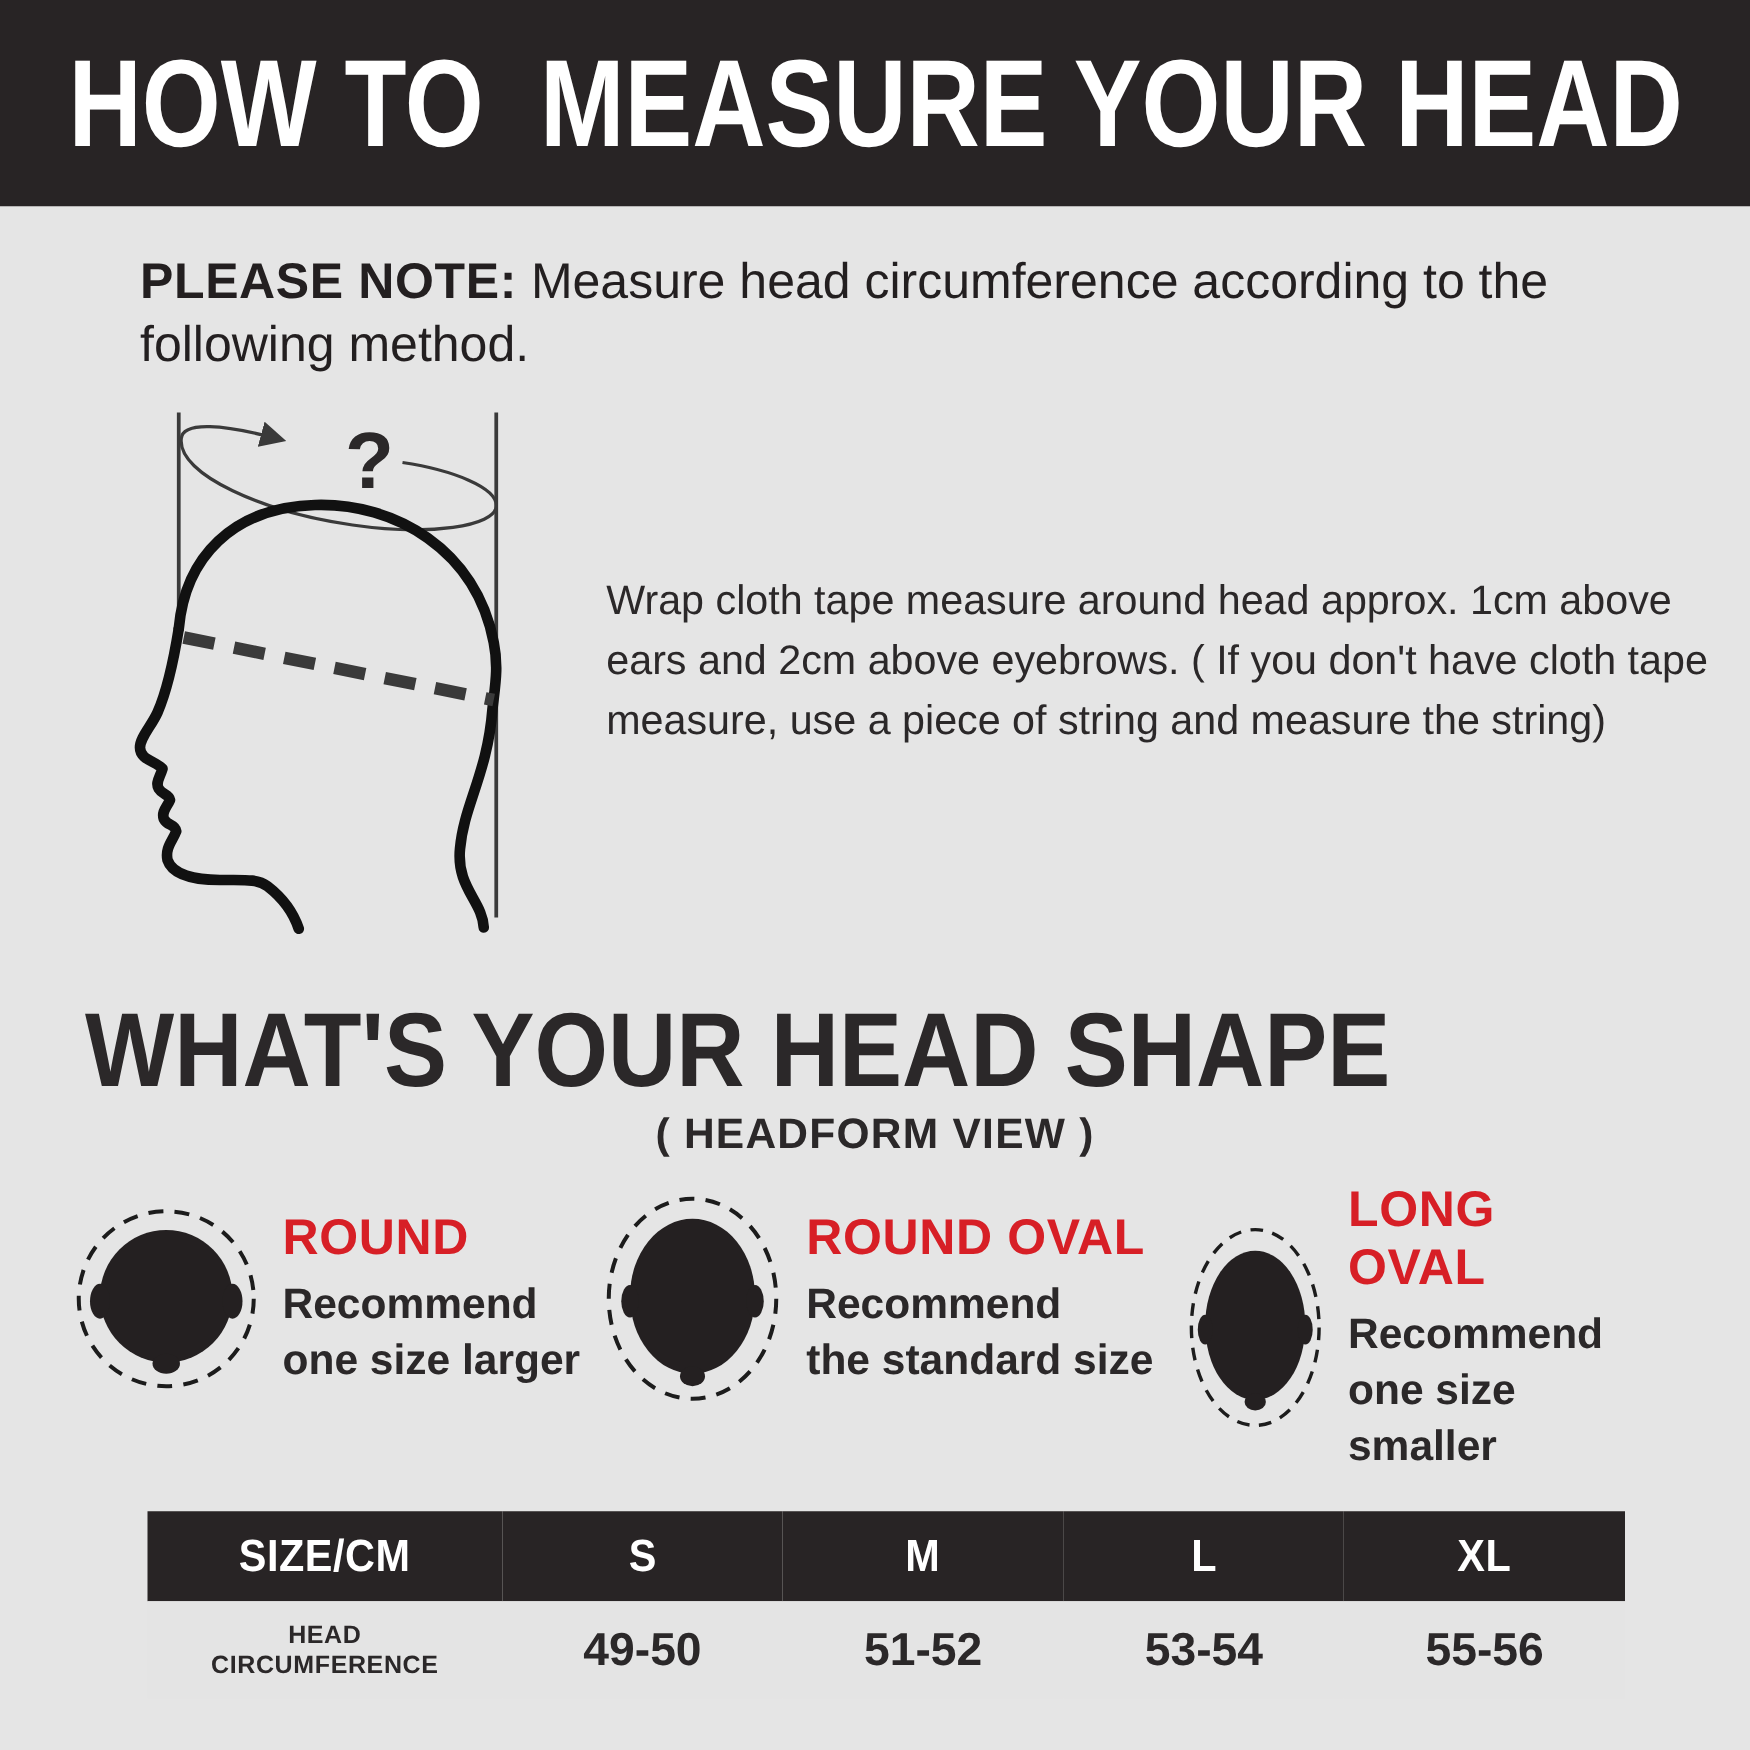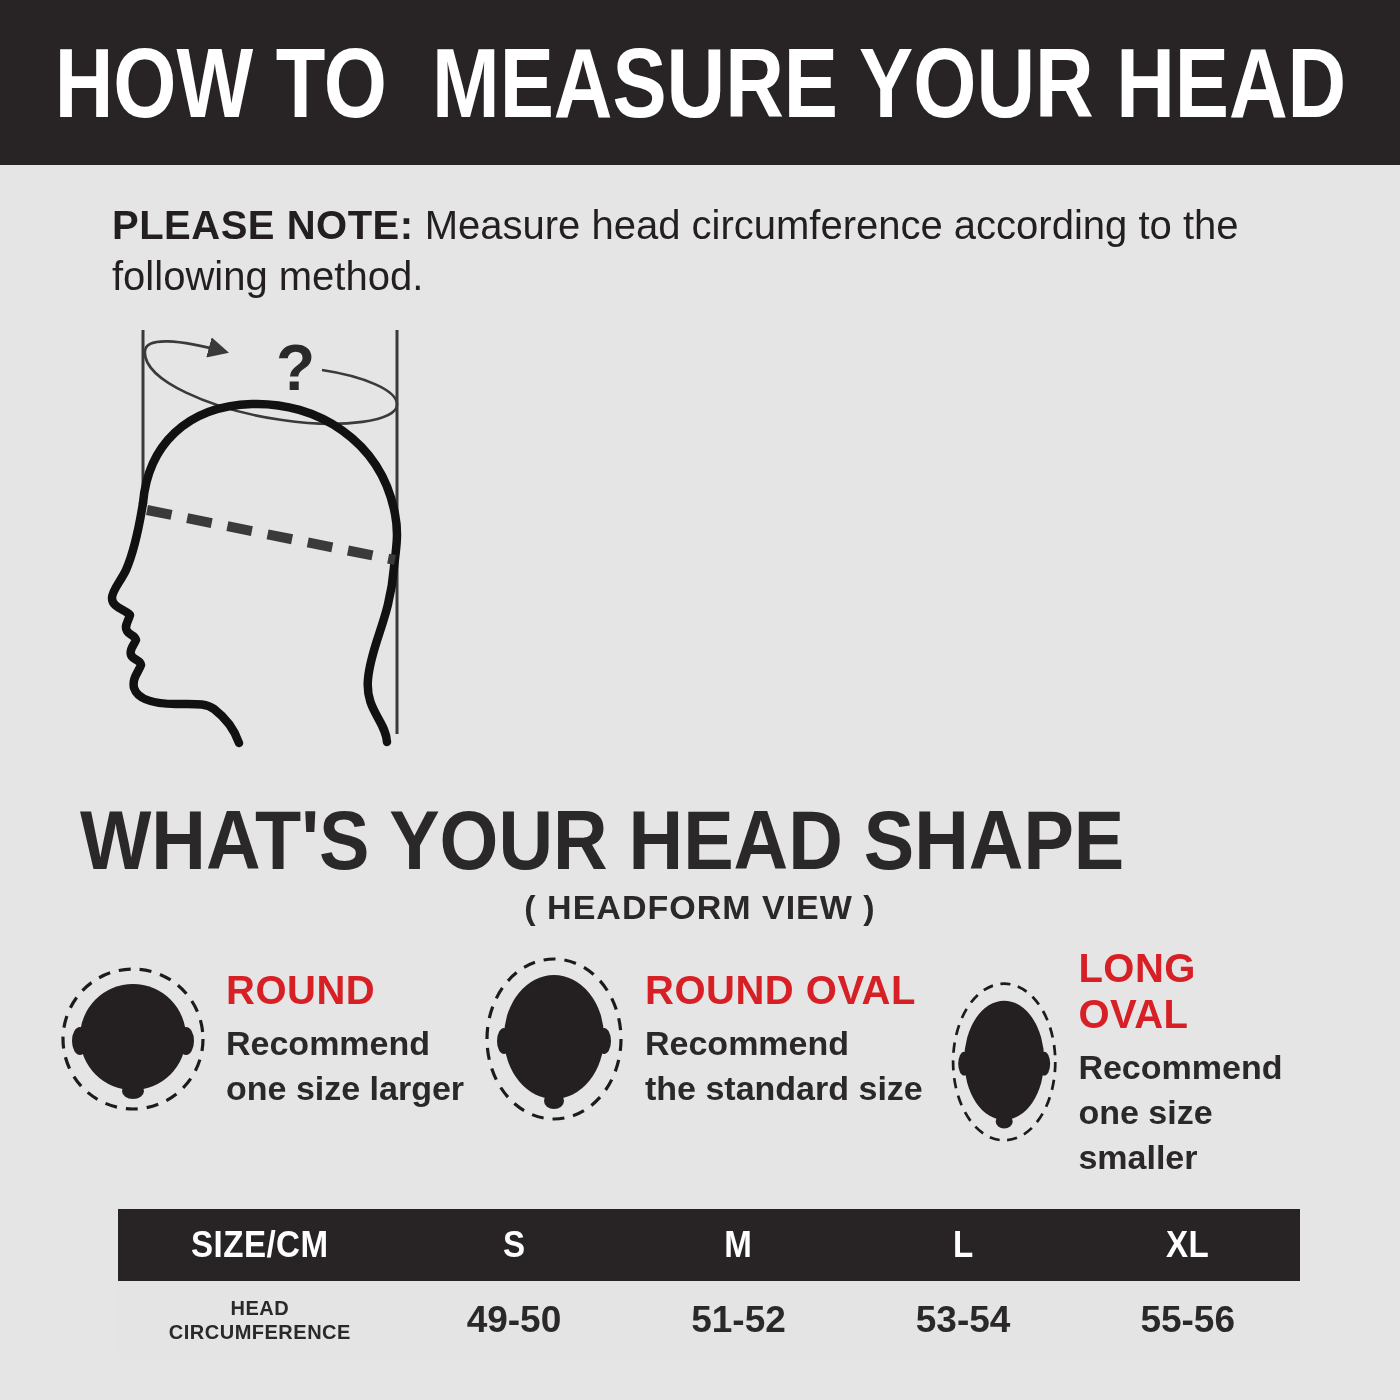--- a/index.html
+++ b/index.html
@@ -36,21 +36,21 @@
 
   
   .instructions {
     position:absolute; left:485px; top:456px; width:900px;
     font-size:33px; line-height:1.45; color:#2b2829; font-weight:400;
   }
 
   
   .shape-title {
     position:absolute; left:0; top:798px; width:1180px; text-align:center;
-    font-size:84px; font-weight:700; color:#2b2829; line-height:1;margin-left:12px;
+    font-size:84px; font-weight:700; color:#2b2829; line-height:1;
   }
   .shape-title span { display:inline-block; transform:scaleX(0.9); transform-origin:center; }
   .shape-subtitle {
     position:absolute; left:0; top:888px; width:1400px; text-align:center;
     font-size:34px; font-weight:600; color:#2b2829; letter-spacing:1px;
   }
   .shapes { position:absolute; left:0; top:945px; width:1284px; height:210px; }
   .shape-block { position:absolute; display:flex; align-items:center; gap:18px; }
   .shape-block.b1 { left:58px;  top:18px; }
   .shape-block.b2 { left:481px; top:8px; }
@@ -107,20 +107,21 @@
       <text x="176" y="72" font-family="Liberation Sans, sans-serif" font-size="64" font-weight="800" fill="#2b2829">?</text>
 
       <path d="M 43 185 C 48 128 86 88 152 86 C 216 84 281 122 295 196 C 299 216 296 231 294 249 C 290 301 271 326 268 361 C 265 392 286 403 287 424" fill="none" stroke="#111111" stroke-width="8.5" stroke-linecap="round"></path>
 
       <path d="M 43 185 C 38 216 33 236 26 252 C 21 263 12 272 12 280 C 12 290 25 291 30 297 C 28 304 24 308 27 313 C 30 318 35 317 36 322 C 34 327 29 331 31 337 C 34 343 40 341 41 347 C 38 355 32 360 34 370 C 38 382 56 386 76 386 C 96 386 106 385 114 391 C 127 401 135 413 139 425" fill="none" stroke="#111111" stroke-width="8.5" stroke-linecap="round" stroke-linejoin="round"></path>
 
       <line x1="47" y1="192" x2="295" y2="242" stroke="#3a3a3a" stroke-width="10" stroke-dasharray="25 16"></line>
     </svg>
   </div>
 
+  <p class="instructions">Wrap cloth tape measure around head approx. 1cm above ears and 2cm above eyebrows. ( If you don't have cloth tape measure, use a piece of string and measure the string)</p>
 
   <div class="shape-title"><span>WHAT'S YOUR HEAD SHAPE</span></div>
   <div class="shape-subtitle">( HEADFORM VIEW )</div>
 
   <div class="shapes">
 
     <div class="shape-block b1">
       <svg width="150" height="152" viewBox="0 0 150 152">
         <circle cx="75" cy="76" r="70" fill="none" stroke="#1c1c1c" stroke-width="3.2" stroke-dasharray="12 9"></circle>
         <g fill="#242021">

